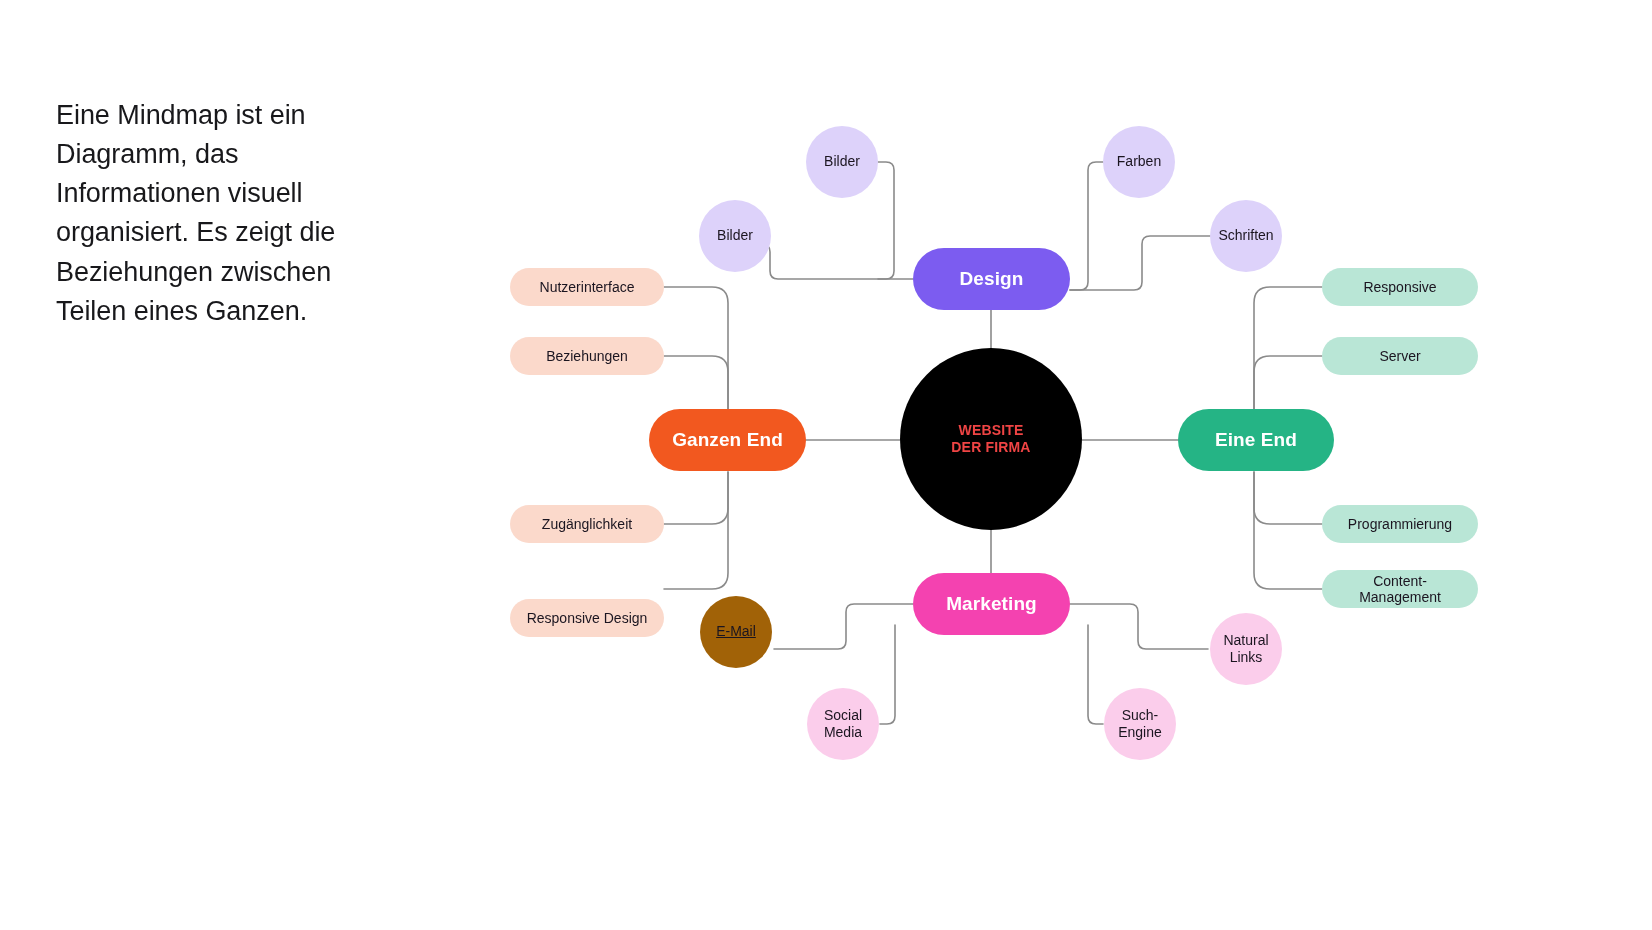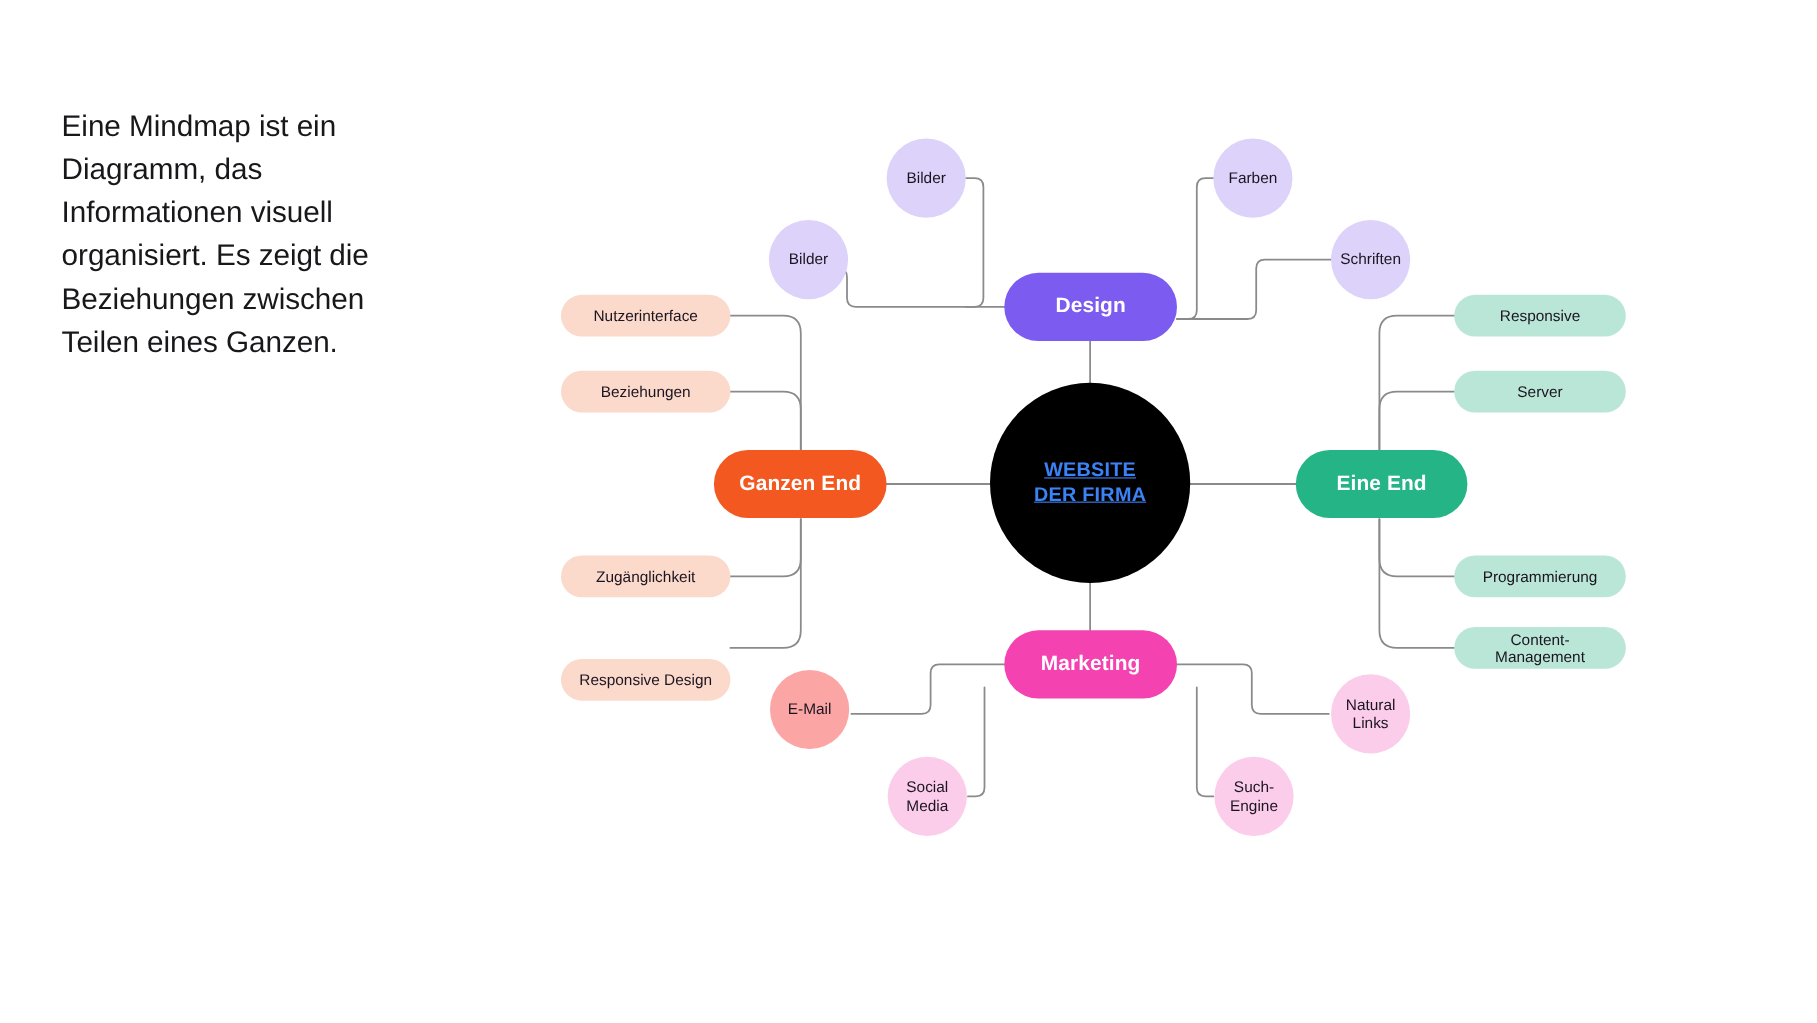--- a/index.html
+++ b/index.html
@@ -32,24 +32,23 @@
   
   .canvas { position: absolute; left: 0; top: 0; width: 1652px; height: 930px; }
   .links { position: absolute; left: 0; top: 0; width: 1652px; height: 930px; }
 
   .node { position: absolute; display: flex; align-items: center;
           justify-content: center; text-align: center; }
 
   
   .hub {
     width: 182px; height: 182px; border-radius: 50%;
-    background: #000000; color: #3b82f6;
-    font-size: 18px; font-weight: 700; line-height: 1.22;
+    background: #000000; color: #ef4444;
+    font-size: 14px; font-weight: 700; line-height: 1.22;
     letter-spacing: 0.012em;
-    text-decoration: underline;
   }
 
   
   .branch {
     height: 62px; border-radius: 31px;
     color: #ffffff; font-size: 19px; font-weight: 700;
     letter-spacing: 0.005em;
   }
 
   
@@ -174,21 +173,21 @@
     </div>
 
     <div class="node leaf-pill" style="left:1322px; top:505px; width:156px; background:#b9e6d6;">
       <span>Programmierung</span>
     </div>
 
     <div class="node leaf-pill" style="left:1322px; top:570px; width:156px; background:#b9e6d6;">
       <span>Content-Management</span>
     </div>
 
-    <div class="node leaf-circle" style="left:700px; top:609px; width:72px; height:72px; background:#fca5a5;">
+    <div class="node leaf-circle" style="left:700px; top:596px; width:72px; height:72px; background:#a16207;text-decoration:underline;">
       <span>E-Mail</span>
     </div>
 
     <div class="node leaf-circle" style="left:807px; top:688px; width:72px; height:72px; background:#fbcdeb;">
       <div>
         <span>Social</span><br>
         <span>Media</span>
       </div>
     </div>
 

